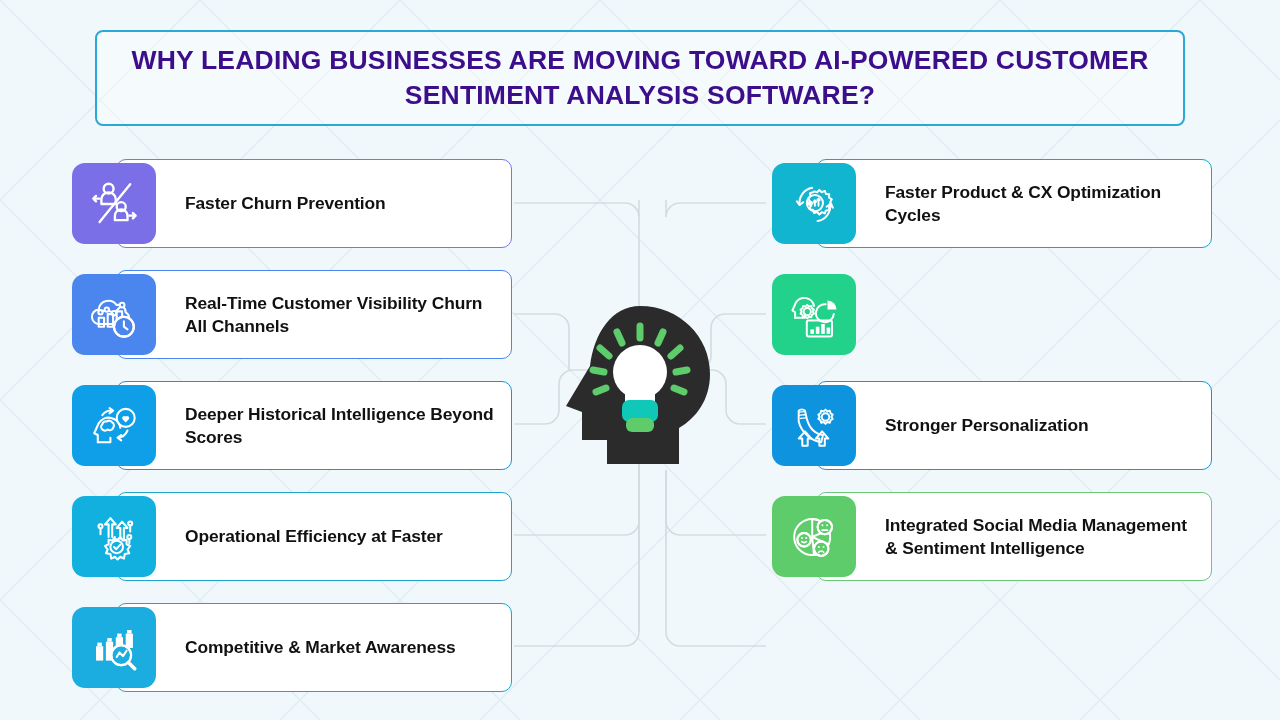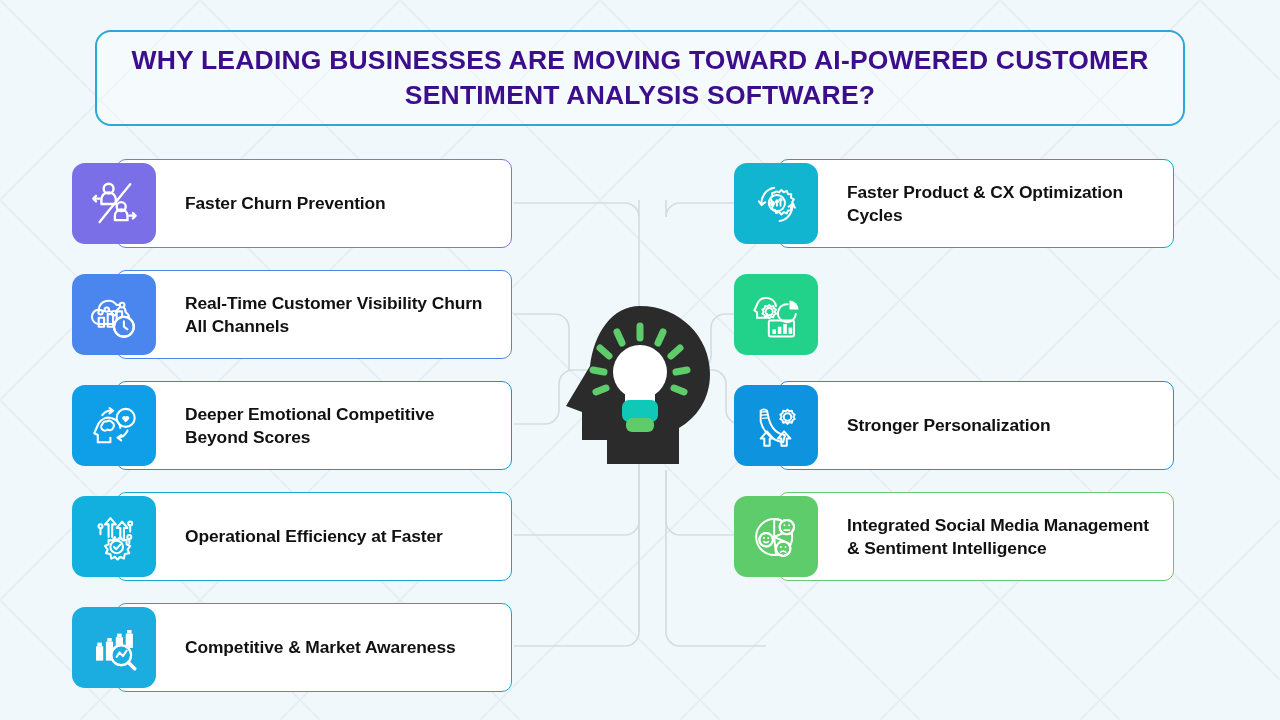--- a/index.html
+++ b/index.html
@@ -33,21 +33,21 @@
 
   
   #title-box {
     position: absolute;
     left: 95px;
     top: 30px;
     width: 1090px;
     height: 96px;
     box-sizing: border-box;
     border: 2.5px solid #2aa8d8;
-    border-radius: 16px;
+    border-radius: 8px;
     background: rgba(255,255,255,0.35);
     z-index: 3;
     display: flex;
     align-items: center;
     justify-content: center;
     padding: 0 18px;
   }
   #title-text {
     font-size: 26.5px;
     font-weight: bold;
@@ -62,21 +62,21 @@
   .column {
     position: absolute;
     top: 159px;
     width: 440px;
     z-index: 2;
     display: flex;
     flex-direction: column;
     gap: 22px;
   }
   #left-column  { left: 72px; }
-  #right-column { left: 734px; }
+  #right-column { left: 772px; }
 
   .row {
     position: relative;
     height: 89px;
     display: flex;
     align-items: stretch;
   }
 
   .card {
     position: absolute;
@@ -222,21 +222,21 @@
         <rect x="33" y="26" width="6" height="17"></rect>
         <circle cx="41" cy="43" r="11" fill="#4a86ee"></circle>
         <circle cx="41" cy="43" r="11"></circle>
         <path d="M41,37 v6 l4,3"></path>
       </svg>
     </div>
   </div>
 
   <div class="row">
     <div class="card" style="border-color:#1a93d8">
-      <span class="card-label">Deeper Emotional Competitive Beyond Scores</span>
+      <span class="card-label">Deeper Historical Intelligence Beyond Scores</span>
     </div>
     <div class="tile" style="background:#0e9fe8">
       <svg viewBox="0 0 60 60" width="54" height="54" fill="none" stroke="#fff" stroke-width="2.3" stroke-linecap="round" stroke-linejoin="round">
         <path d="M12,48 v-8 l-4,-2 l5,-11 a13,13 0 0 1 24,5"></path>
         <path d="M12,48 h14 v-5"></path>
         <path d="M17,28 a4,4 0 0 1 5,-3 a4,4 0 0 1 6,1 a4,4 0 0 1 1,6 a4,4 0 0 1 -6,2 a4,4 0 0 1 -6,-6 z"></path>
         <circle cx="43" cy="21" r="10"></circle>
         <path d="M43,26 l-3.5,-3.4 a2.4,2.4 0 0 1 3.5,-3.2 a2.4,2.4 0 0 1 3.5,3.2 z" fill="#fff" stroke="none"></path>
         <path d="M17,18 a13,13 0 0 1 12,-5 m0,0 l-4,-3 m4,3 l-4,3"></path>
         <path d="M45,35 a13,13 0 0 1 -11,8 m0,0 l4,3 m-4,-3 l4,-3"></path>

